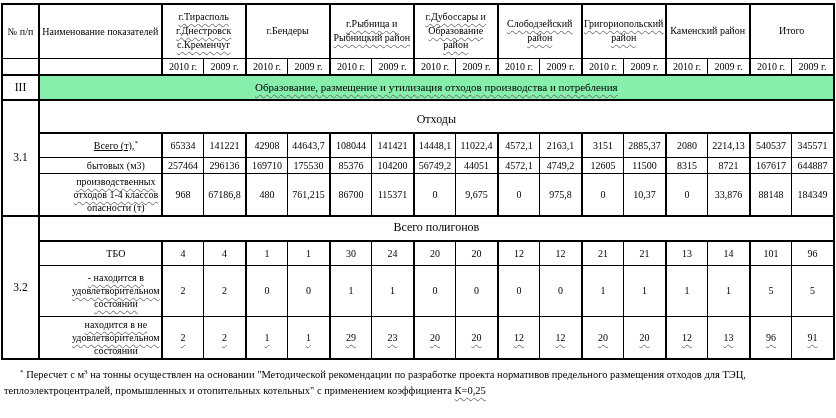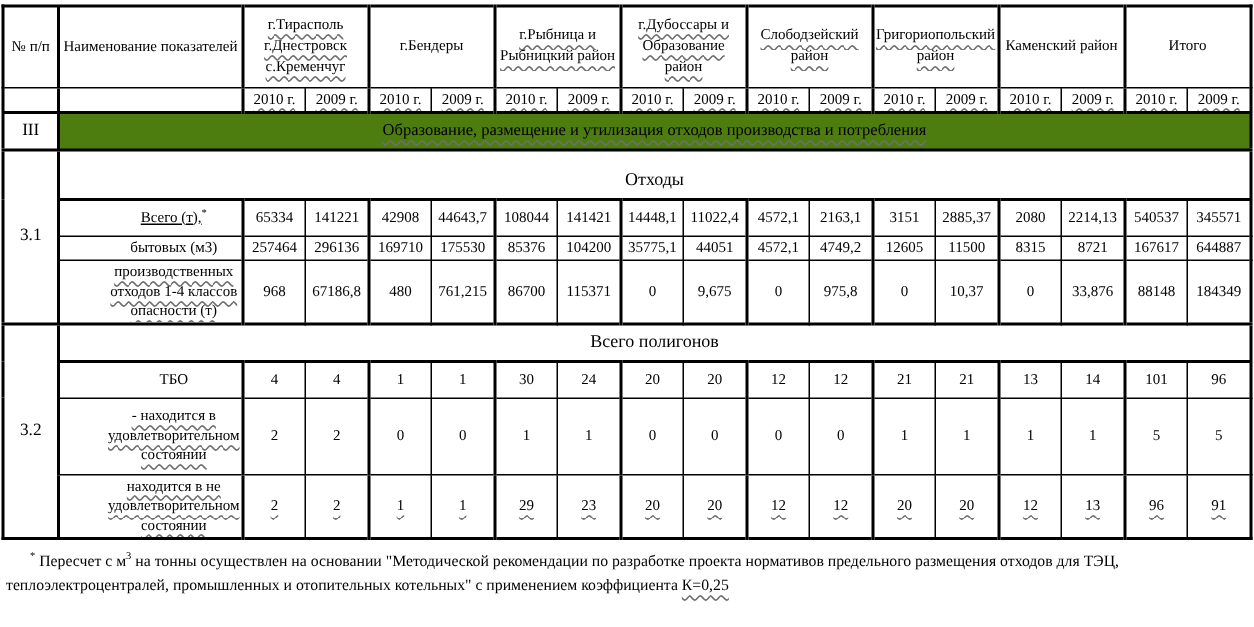--- a/index.html
+++ b/index.html
@@ -9,21 +9,21 @@
   col.w-name{width:118px}
   col.w-d{width:42px}
   td{border:1px solid #000;text-align:center;vertical-align:middle;font-size:10px;
      padding:1px;overflow:hidden;line-height:1.3;}
   .tl{border-left-width:2px;}
   tr.sep td{border-top-width:2px;}
   .h54{height:54px}.h22{height:16px}.h26{height:25px}.h34{height:33px}
   .h25{height:24px}.h48{height:42px}.h52{height:51px}.h44{height:33px}
   .hdr{font-size:10px;}
   .grp{overflow-wrap:break-word;line-height:1.4;}
-  .gray{background:#4d7c0f;font-size:11px;}
+  .gray{background:#86efac;font-size:11px;}
   .band{font-size:12px;vertical-align:bottom;padding-bottom:4px;}
   .secno{font-size:11.5px;}
   .label{font-size:10px;padding-left:32px;}
   .cell{font-size:10px;}
   .wavy{text-decoration:underline wavy #6e6e6e 1px;text-underline-offset:3px;}
   .ul{text-decoration:underline;}
   sup{font-size:7px;line-height:0;}
   .footnote{font-size:10.5px;margin:7px 6px 0 4px;line-height:1.6;text-indent:16px;}
 </style>
 </head>
@@ -111,21 +111,21 @@
         <td class="cell">345571</td>
       </tr>
     <tr class="h22">
       <td class="label tl">бытовых (м3)</td>
     <td class="cell tl">257464</td>
         <td class="cell">296136</td>
         <td class="cell tl">169710</td>
         <td class="cell">175530</td>
         <td class="cell tl">85376</td>
         <td class="cell">104200</td>
-        <td class="cell tl">35775,1</td>
+        <td class="cell tl">56749,2</td>
         <td class="cell">44051</td>
         <td class="cell tl">4572,1</td>
         <td class="cell">4749,2</td>
         <td class="cell tl">12605</td>
         <td class="cell">11500</td>
         <td class="cell tl">8315</td>
         <td class="cell">8721</td>
         <td class="cell tl">167617</td>
         <td class="cell">644887</td>
       </tr>

